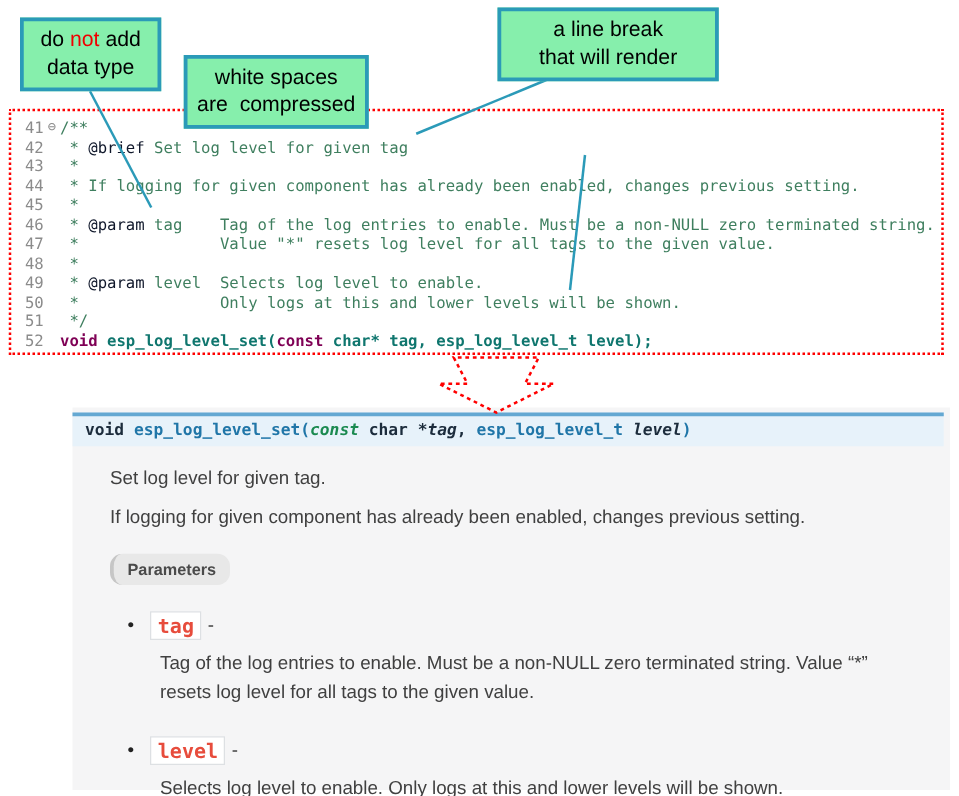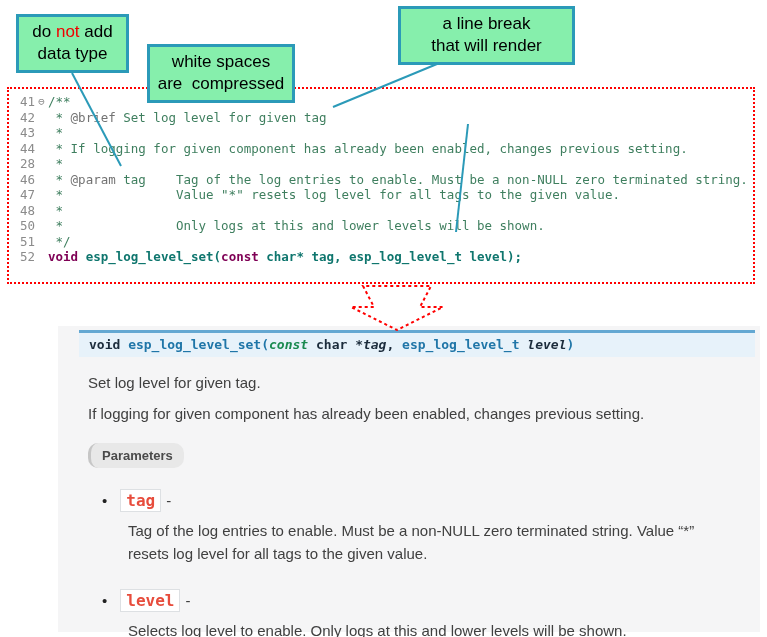--- a/index.html
+++ b/index.html
@@ -20,28 +20,28 @@
 
   
   .code-panel { position:absolute; left:7px; top:87px; width:748px; height:197px;
                 border:2px dotted #ff0000; padding-top:5px; background:#fff; z-index:1; }
   .cl { display:flex; height:15.5px; font-family:"DejaVu Sans Mono", monospace;
         font-size:12.5px; line-height:15.5px; }
   .ln { width:26px; text-align:right; color:#8b8b8b; flex:0 0 auto; }
   .fold { width:13px; text-align:center; color:#8b8b8b; flex:0 0 auto; font-size:11px; }
   .lc { white-space:pre; }
   .cmt { color:#3f7f5f; }
-  .dtag { color:#737373; }
+  .dtag { color:#0f172a; }
   .kw { color:#7f0055; font-weight:bold; }
   .code-plain { color:#0f766e; font-weight:bold; }
 
   
   .doc-panel { position:absolute; left:58px; top:326px; width:702px; height:306px;
                background:#f5f5f6; z-index:1; }
-  .sig { margin:4px 5px 0 21px; background:#e7f2fa; border-top:3px solid #64a8d2;
+  .sig { margin:4px 5px 0 0; background:#e7f2fa; border-top:3px solid #64a8d2;
          padding:4px 10px 5px; font-family:"DejaVu Sans Mono", monospace;
          font-size:13px; font-weight:bold; color:#2076a8; }
   .sg-dark { color:#1c2c3c; }
   .sg-it { font-style:italic; }
   .sg-green { color:#1a8a50; font-style:italic; }
   .docbody { padding:17px 22px 0 30px; color:#404040; font-size:15px; }
   .p1 { margin-bottom:14px; }
   .p2 { margin-bottom:21px; }
   .params-label { display:inline-block; background:#e8e8e8; border-left:3px solid #c6c6c6;
                   padding:5px 11px; font-size:13px; font-weight:bold; color:#4a4a4a;
@@ -75,38 +75,43 @@
       <span class="ln">43</span>
         <span class="fold"></span>
         <span class="lc cmt"> *</span>
     </div>
     <div class="cl">
       <span class="ln">44</span>
         <span class="fold"></span>
         <span class="lc cmt"> * If logging for given component has already been enabled, changes previous setting.</span>
     </div>
     <div class="cl">
-      <span class="ln">28</span>
+      <span class="ln">45</span>
         <span class="fold"></span>
         <span class="lc cmt"> *</span>
     </div>
     <div class="cl">
       <span class="ln">46</span>
         <span class="fold"></span>
         <span class="lc"><span class="cmt"> * </span><span class="dtag">@param</span><span class="cmt"> tag    Tag of the log entries to enable. Must be a non-NULL zero terminated string.</span></span>
     </div>
     <div class="cl">
       <span class="ln">47</span>
         <span class="fold"></span>
         <span class="lc cmt"> *               Value "*" resets log level for all tags to the given value.</span>
     </div>
     <div class="cl">
       <span class="ln">48</span>
         <span class="fold"></span>
         <span class="lc cmt"> *</span>
+    </div>
+    <div class="cl">
+      <span class="ln">49</span>
+        <span class="fold"></span>
+        <span class="lc"><span class="cmt"> * </span><span class="dtag">@param</span><span class="cmt"> level  Selects log level to enable.</span></span>
     </div>
     <div class="cl">
       <span class="ln">50</span>
         <span class="fold"></span>
         <span class="lc cmt"> *               Only logs at this and lower levels will be shown.</span>
     </div>
     <div class="cl">
       <span class="ln">51</span>
         <span class="fold"></span>
         <span class="lc cmt"> */</span>

